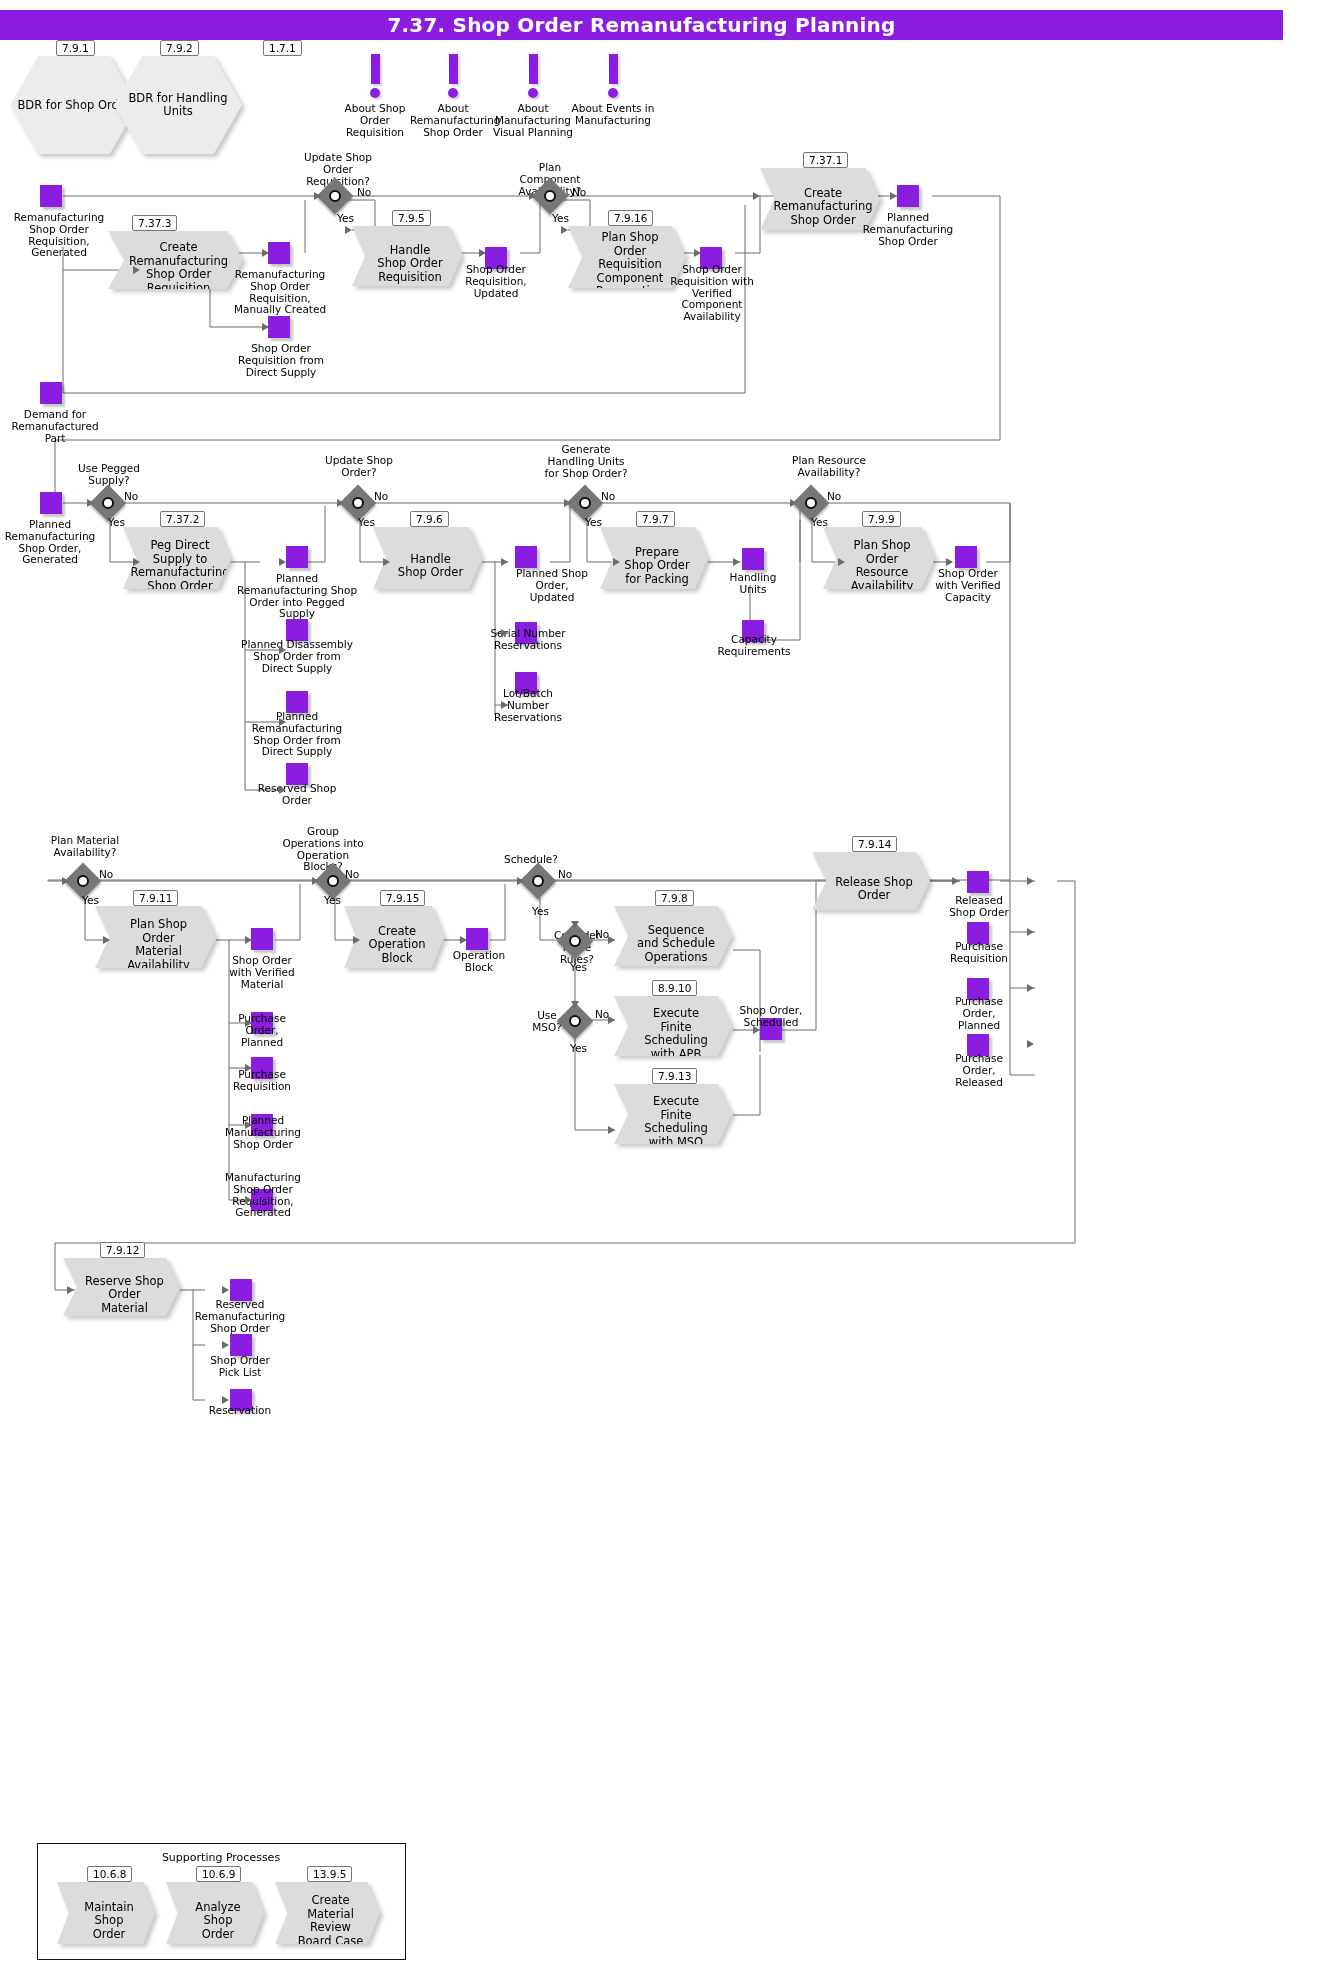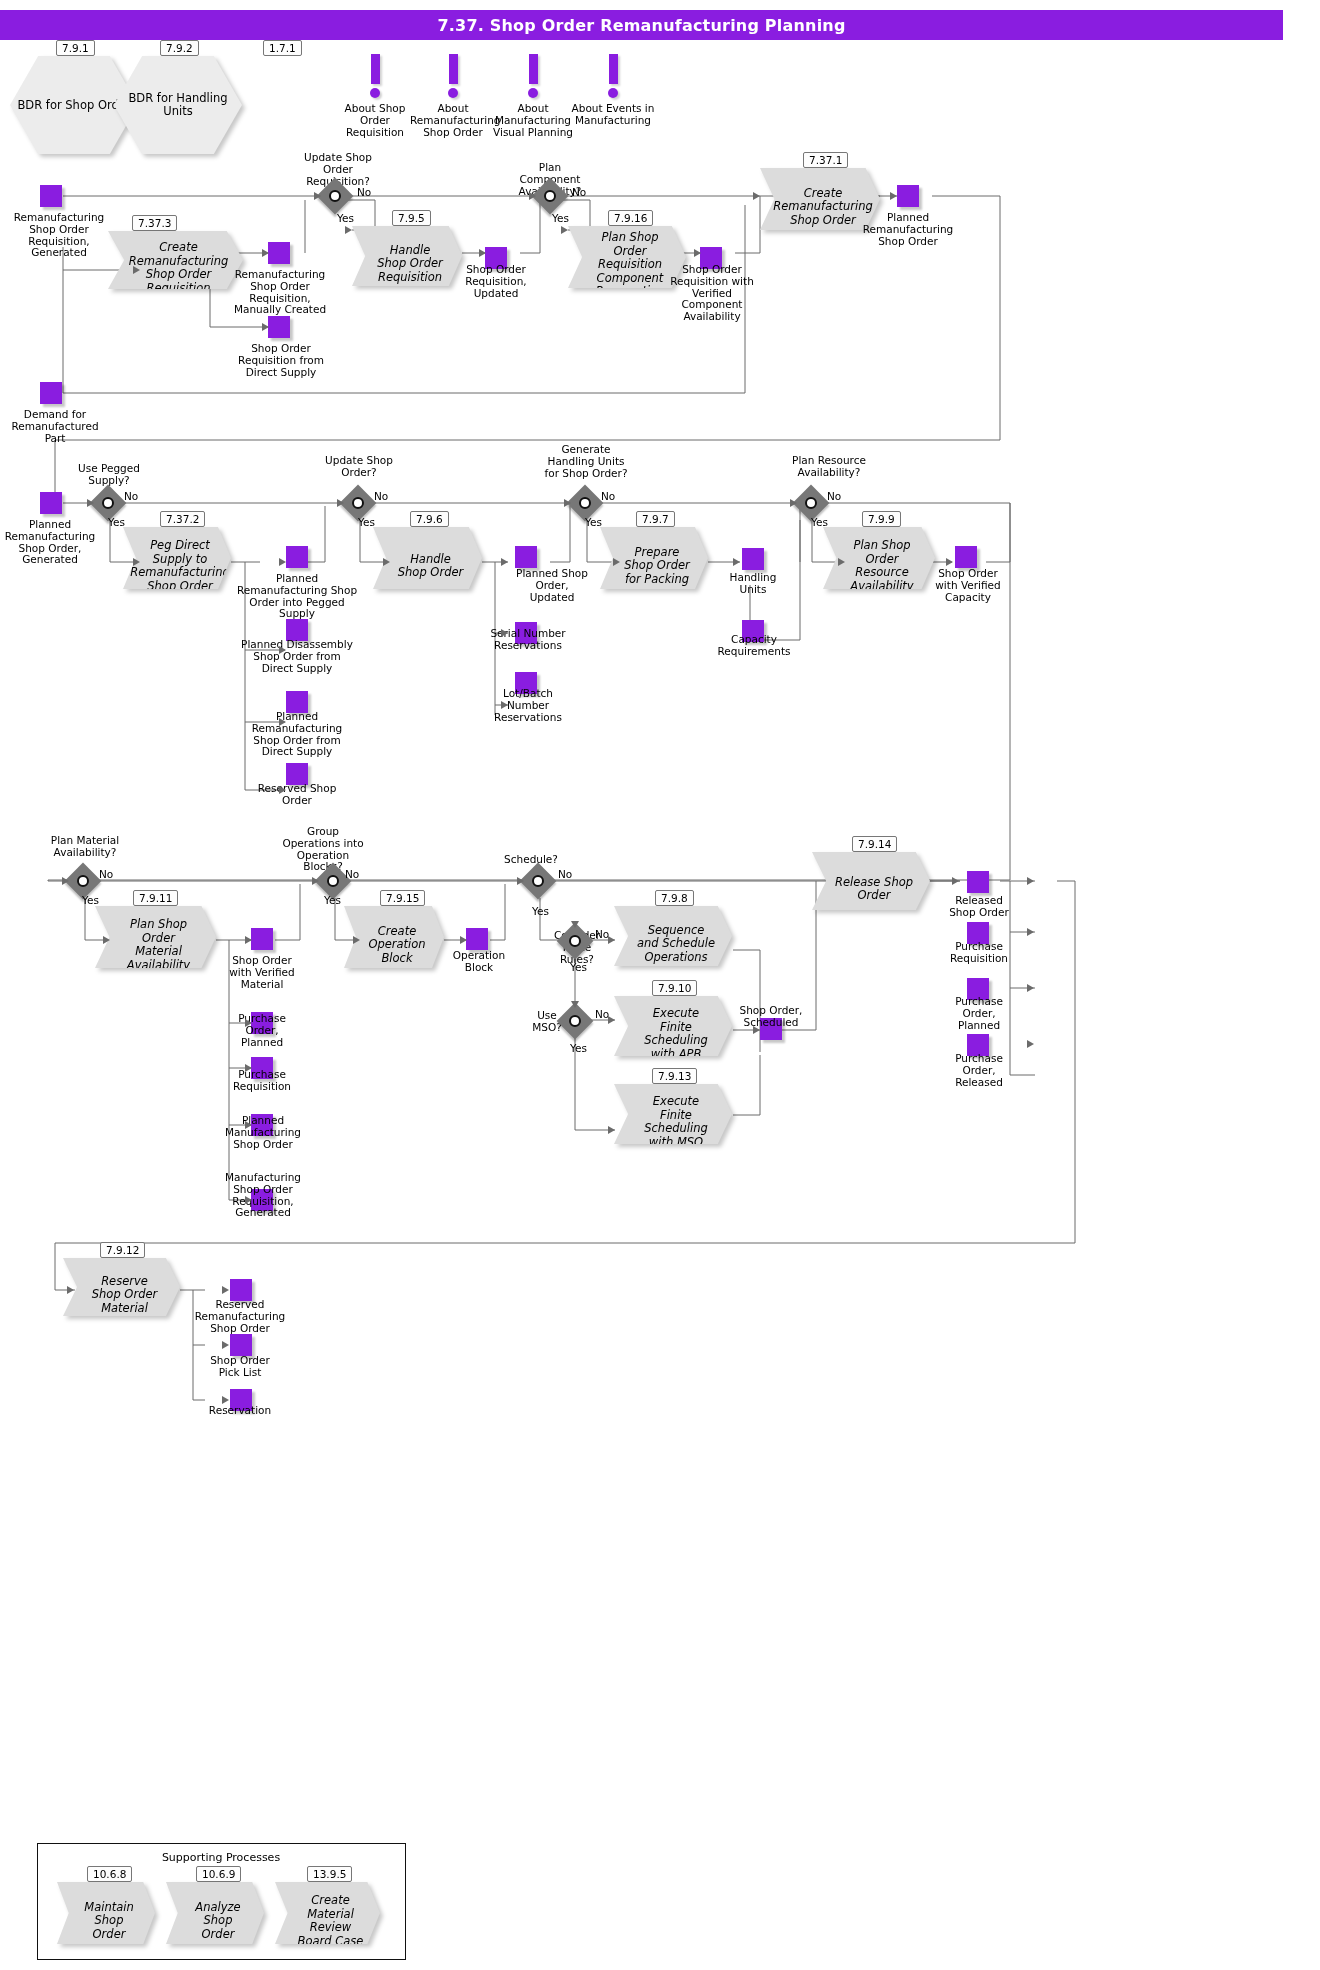--- a/index.html
+++ b/index.html
@@ -1,37 +1,37 @@
 <!DOCTYPE html>
 <html><head>
 <meta charset="utf-8">
 <style>
   html,body{margin:0;padding:0;background:#ffffff;}
   body{font-family:"DejaVu Sans","Liberation Sans",sans-serif;color:#000;}
   #canvas{position:relative;width:1320px;height:1970px;overflow:hidden;background:#fff;}
 
   
   .titlebar{position:absolute;left:0;top:10px;width:1283px;height:30px;background:#8A1DE0;
-            color:#fff;font-size:16px;font-weight:bold;display:flex;align-items:center;
+            color:#fff;font-size:20px;font-weight:bold;display:flex;align-items:center;
             justify-content:center;letter-spacing:.2px;}
 
   
   .hex{width:128px;height:98px;background:#ececec;
        clip-path:polygon(22% 0,78% 0,100% 50%,78% 100%,22% 100%,0 50%);
        display:flex;align-items:center;justify-content:center;text-align:center;
        font-size:11.5px;line-height:13px;color:#000;padding:0 6px;box-sizing:border-box;}
   .hexwrap{position:absolute;filter:drop-shadow(3px 3px 2px rgba(0,0,0,.22));}
 
   
   .chevwrap{position:absolute;filter:drop-shadow(3px 3px 2px rgba(0,0,0,.22));}
   .chev{background:#dcdcdc;
         clip-path:polygon(0 0,88% 0,100% 50%,88% 100%,0 100%,12% 50%);
         display:flex;align-items:center;justify-content:center;text-align:center;
         font-size:11.5px;line-height:13.5px;color:#000;box-sizing:border-box;
-        padding:20px 16px 4px 22px;font-style:italic;}
+        padding:20px 16px 4px 22px;}
 
   
   .chip{position:absolute;border:1px solid #777;background:#fdfdfd;border-radius:2px;
         font-size:10.5px;line-height:12px;padding:1px 5px;color:#000;white-space:nowrap;}
 
   
   .dobj{position:absolute;width:22px;height:22px;background:#8A1DE0;
         box-shadow:3px 3px 2px rgba(0,0,0,.22);}
   .dlabel{position:absolute;font-size:10.5px;line-height:11.8px;text-align:center;color:#000;}
 
@@ -391,21 +391,21 @@
   <div class="ylabel" style="left:595px;top:1008px">No</div>
   <div class="ylabel" style="left:570px;top:1042px">Yes</div>
 
   <div class="chip" style="left:655px;top:890px">7.9.8</div>
   <div class="chevwrap" style="left:614px;top:906px">
     <div class="chev" style="width:118px;height:60px">
         <span>Sequence and Schedule Operations</span>
       </div>
   </div>
 
-  <div class="chip" style="left:652px;top:980px">7.9.10</div>
+  <div class="chip" style="left:652px;top:980px">8.9.10</div>
   <div class="chevwrap" style="left:614px;top:996px">
     <div class="chev" style="width:118px;height:60px">
         <span>Execute Finite Scheduling with APB</span>
       </div>
   </div>
 
   <div class="chip" style="left:652px;top:1068px">7.9.13</div>
   <div class="chevwrap" style="left:614px;top:1084px">
     <div class="chev" style="width:118px;height:60px">
         <span>Execute Finite Scheduling with MSO</span>

